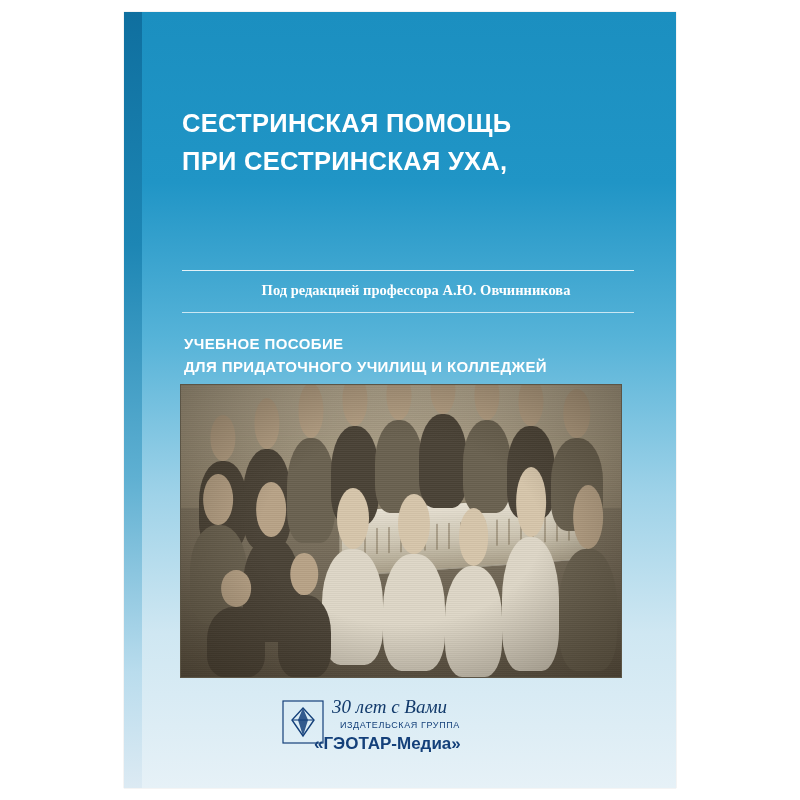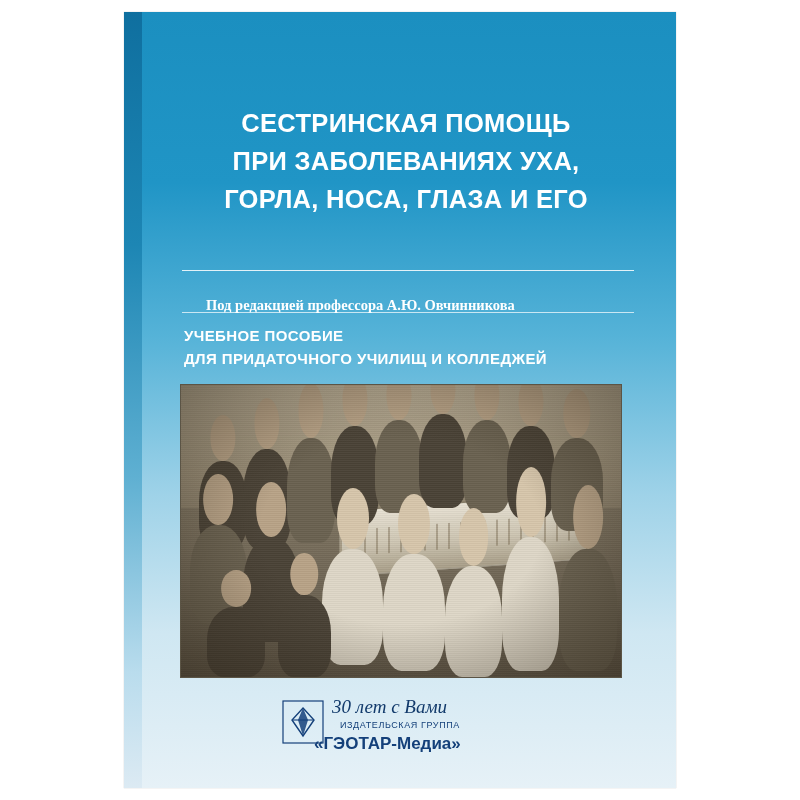--- a/index.html
+++ b/index.html
@@ -45,53 +45,52 @@
     top: 92px;
     width: 448px;
   }
   .title-line {
     color: #ffffff;
     font-weight: bold;
     font-size: 25.5px;
     line-height: 38px;
     letter-spacing: 0.3px;
     white-space: nowrap;
-    text-align: center;
   }
   .rule {
     position: absolute;
     left: 58px;
     top: 258px;
     width: 452px;
     height: 1px;
     background: rgba(255,255,255,0.85);
   }
   .editor {
     position: absolute;
     left: 82px;
     top: 270px;
     width: 420px;
+    text-align: center;
     color: #ffffff;
     font-weight: bold;
     font-size: 14.5px;
     font-family: "Liberation Serif", serif;
-    margin-top: 15px;
   }
   .rule2 {
     position: absolute;
     left: 58px;
     top: 300px;
     width: 452px;
     height: 1px;
     background: rgba(255,255,255,0.7);
   }
   .subtitle {
     position: absolute;
     left: 60px;
-    top: 312px;
+    top: 320px;
     width: 450px;
   }
   .subtitle div {
     color: #ffffff;
     font-weight: bold;
     font-size: 15px;
     line-height: 23px;
     letter-spacing: 0.4px;
   }
   
@@ -208,22 +207,21 @@
 </style>
 </head>
 <body>
 
 <div class="page">
   <div class="cover">
     <div class="spine"></div>
 
     <div class="title-block">
       <div class="title-line">СЕСТРИНСКАЯ ПОМОЩЬ</div>
-      <div class="title-line">ПРИ ЗАБОЛЕВАНИЯХ УХА,</div>
-      <div class="title-line">ГОРЛА, НОСА, ГЛАЗА И ЕГО</div>
+      <div class="title-line">ПРИ СЕСТРИНСКАЯ УХА,</div>
     </div>
 
     <div class="rule"></div>
     <div class="editor">Под редакцией профессора А.Ю. Овчинникова</div>
     <div class="rule2"></div>
 
     <div class="subtitle">
       <div>УЧЕБНОЕ ПОСОБИЕ</div>
       <div>ДЛЯ ПРИДАТОЧНОГО УЧИЛИЩ И КОЛЛЕДЖЕЙ</div>
     </div>

